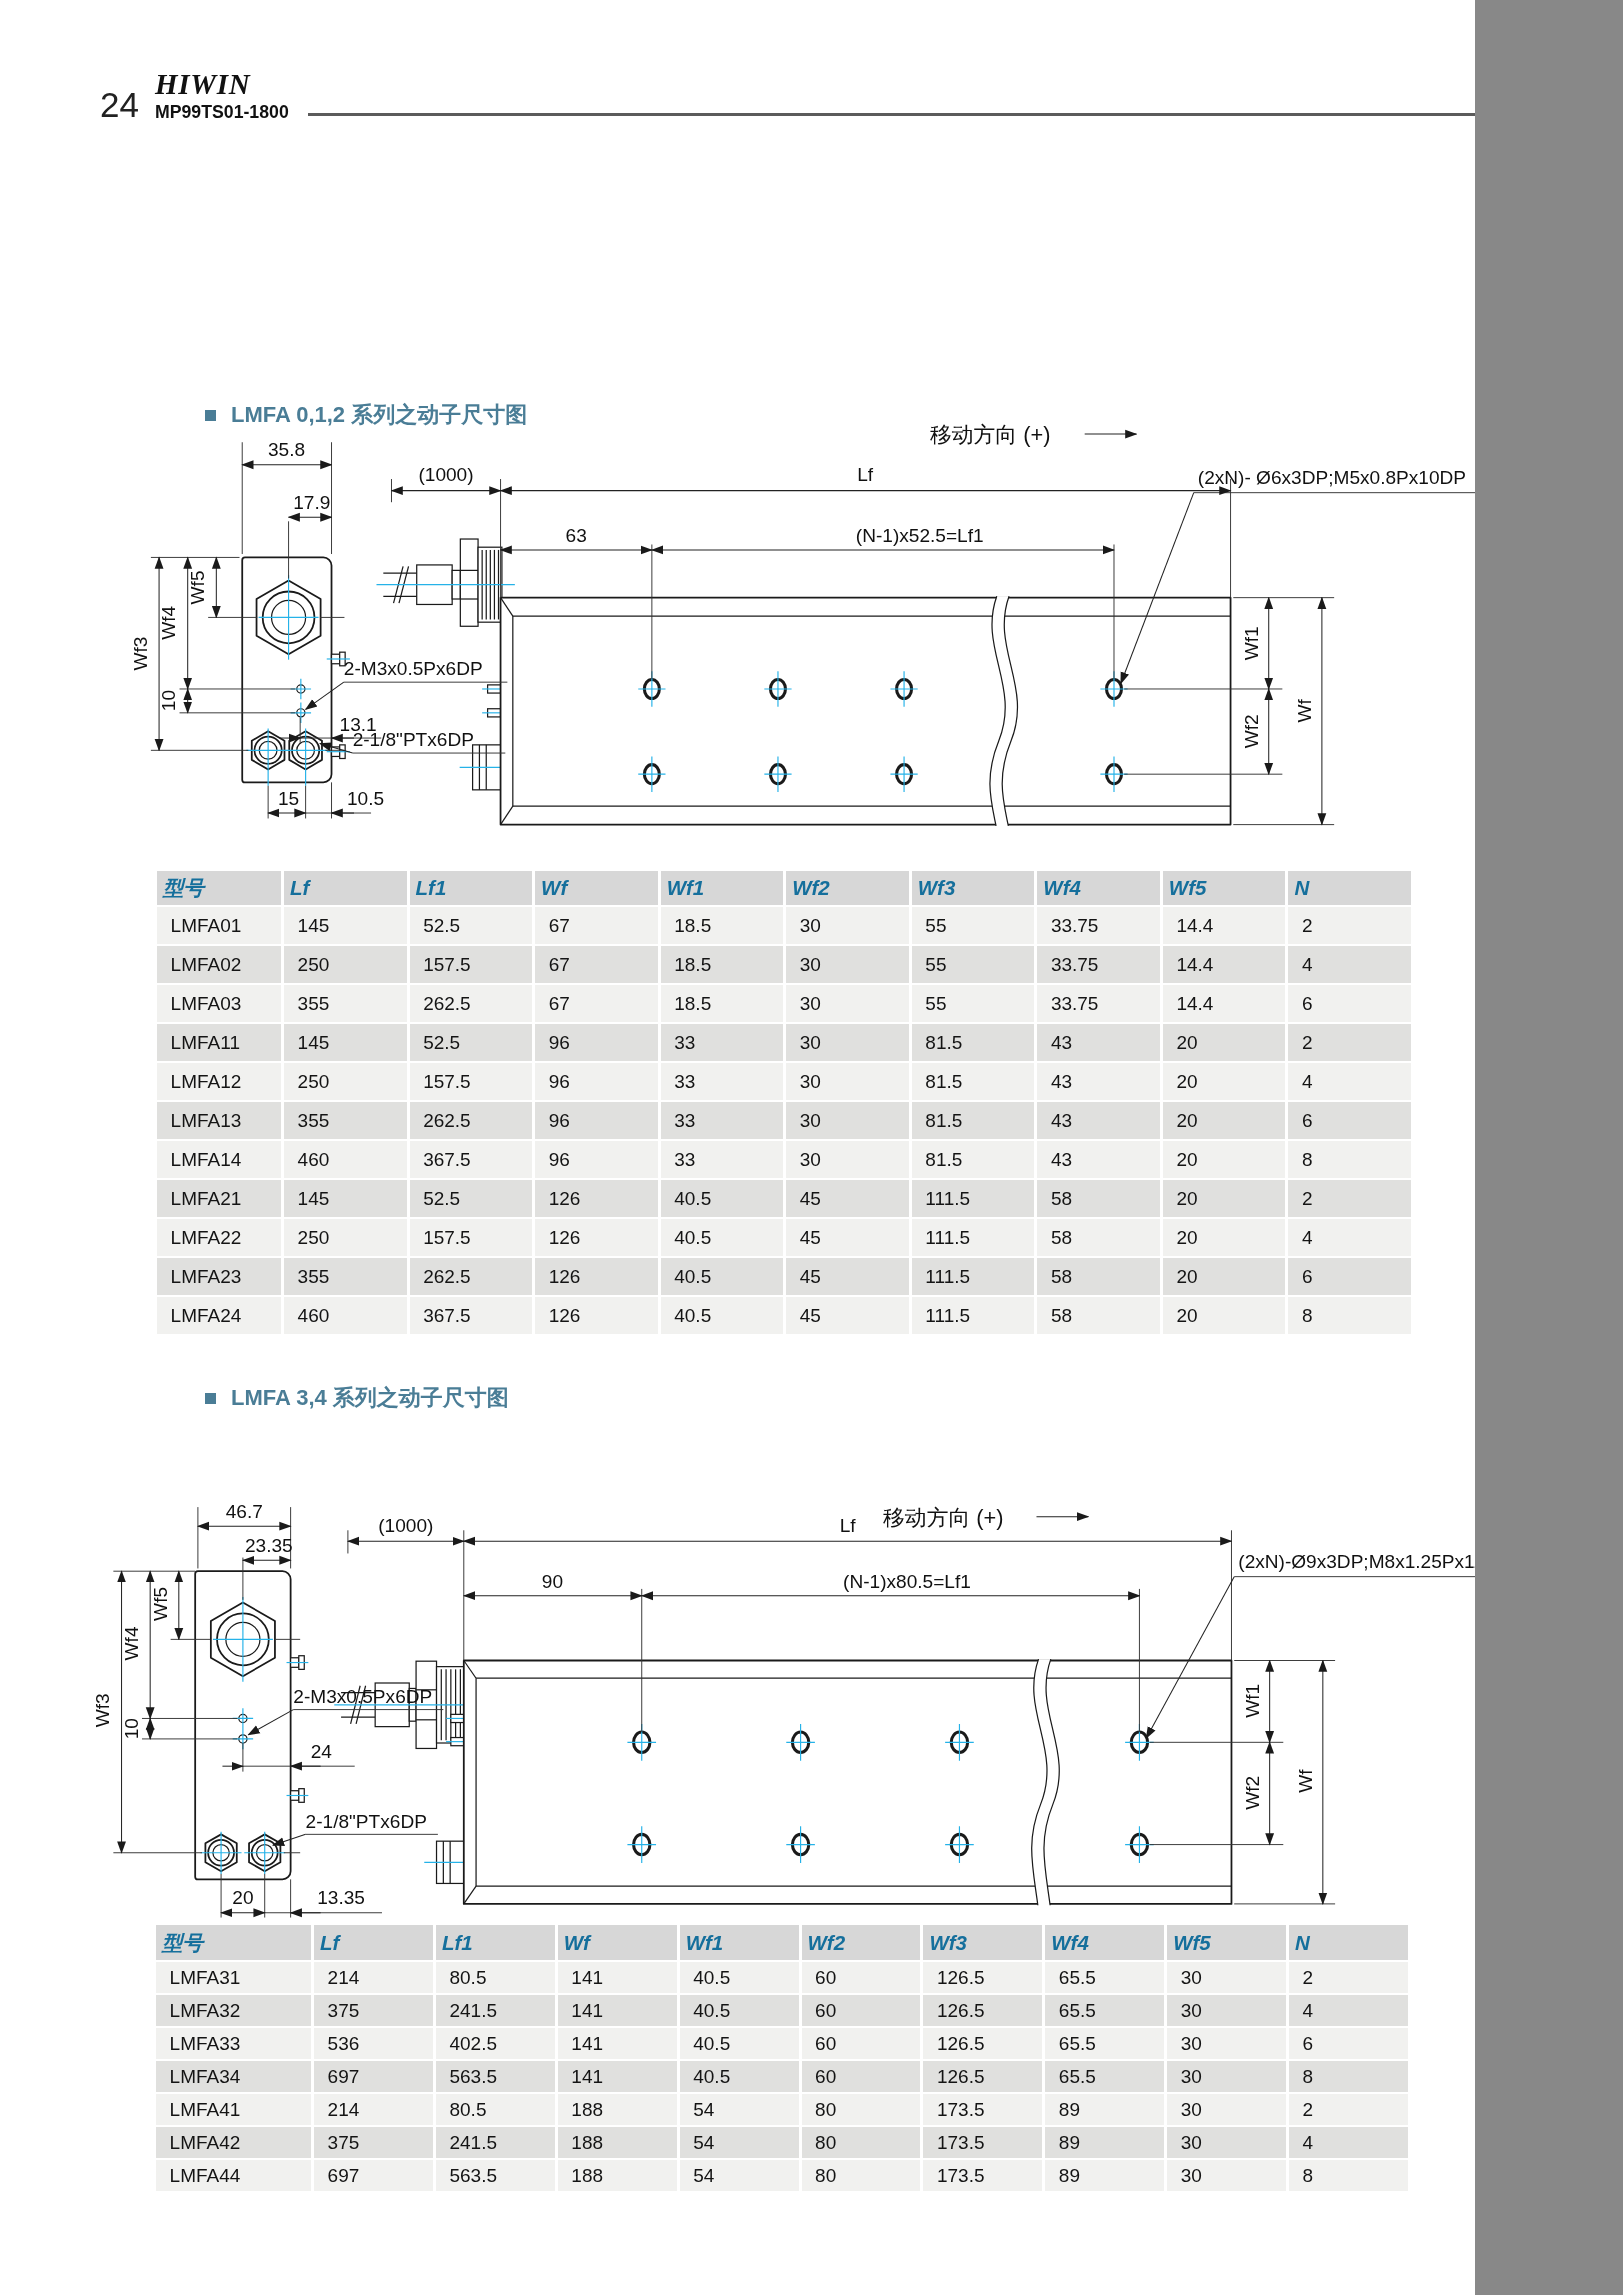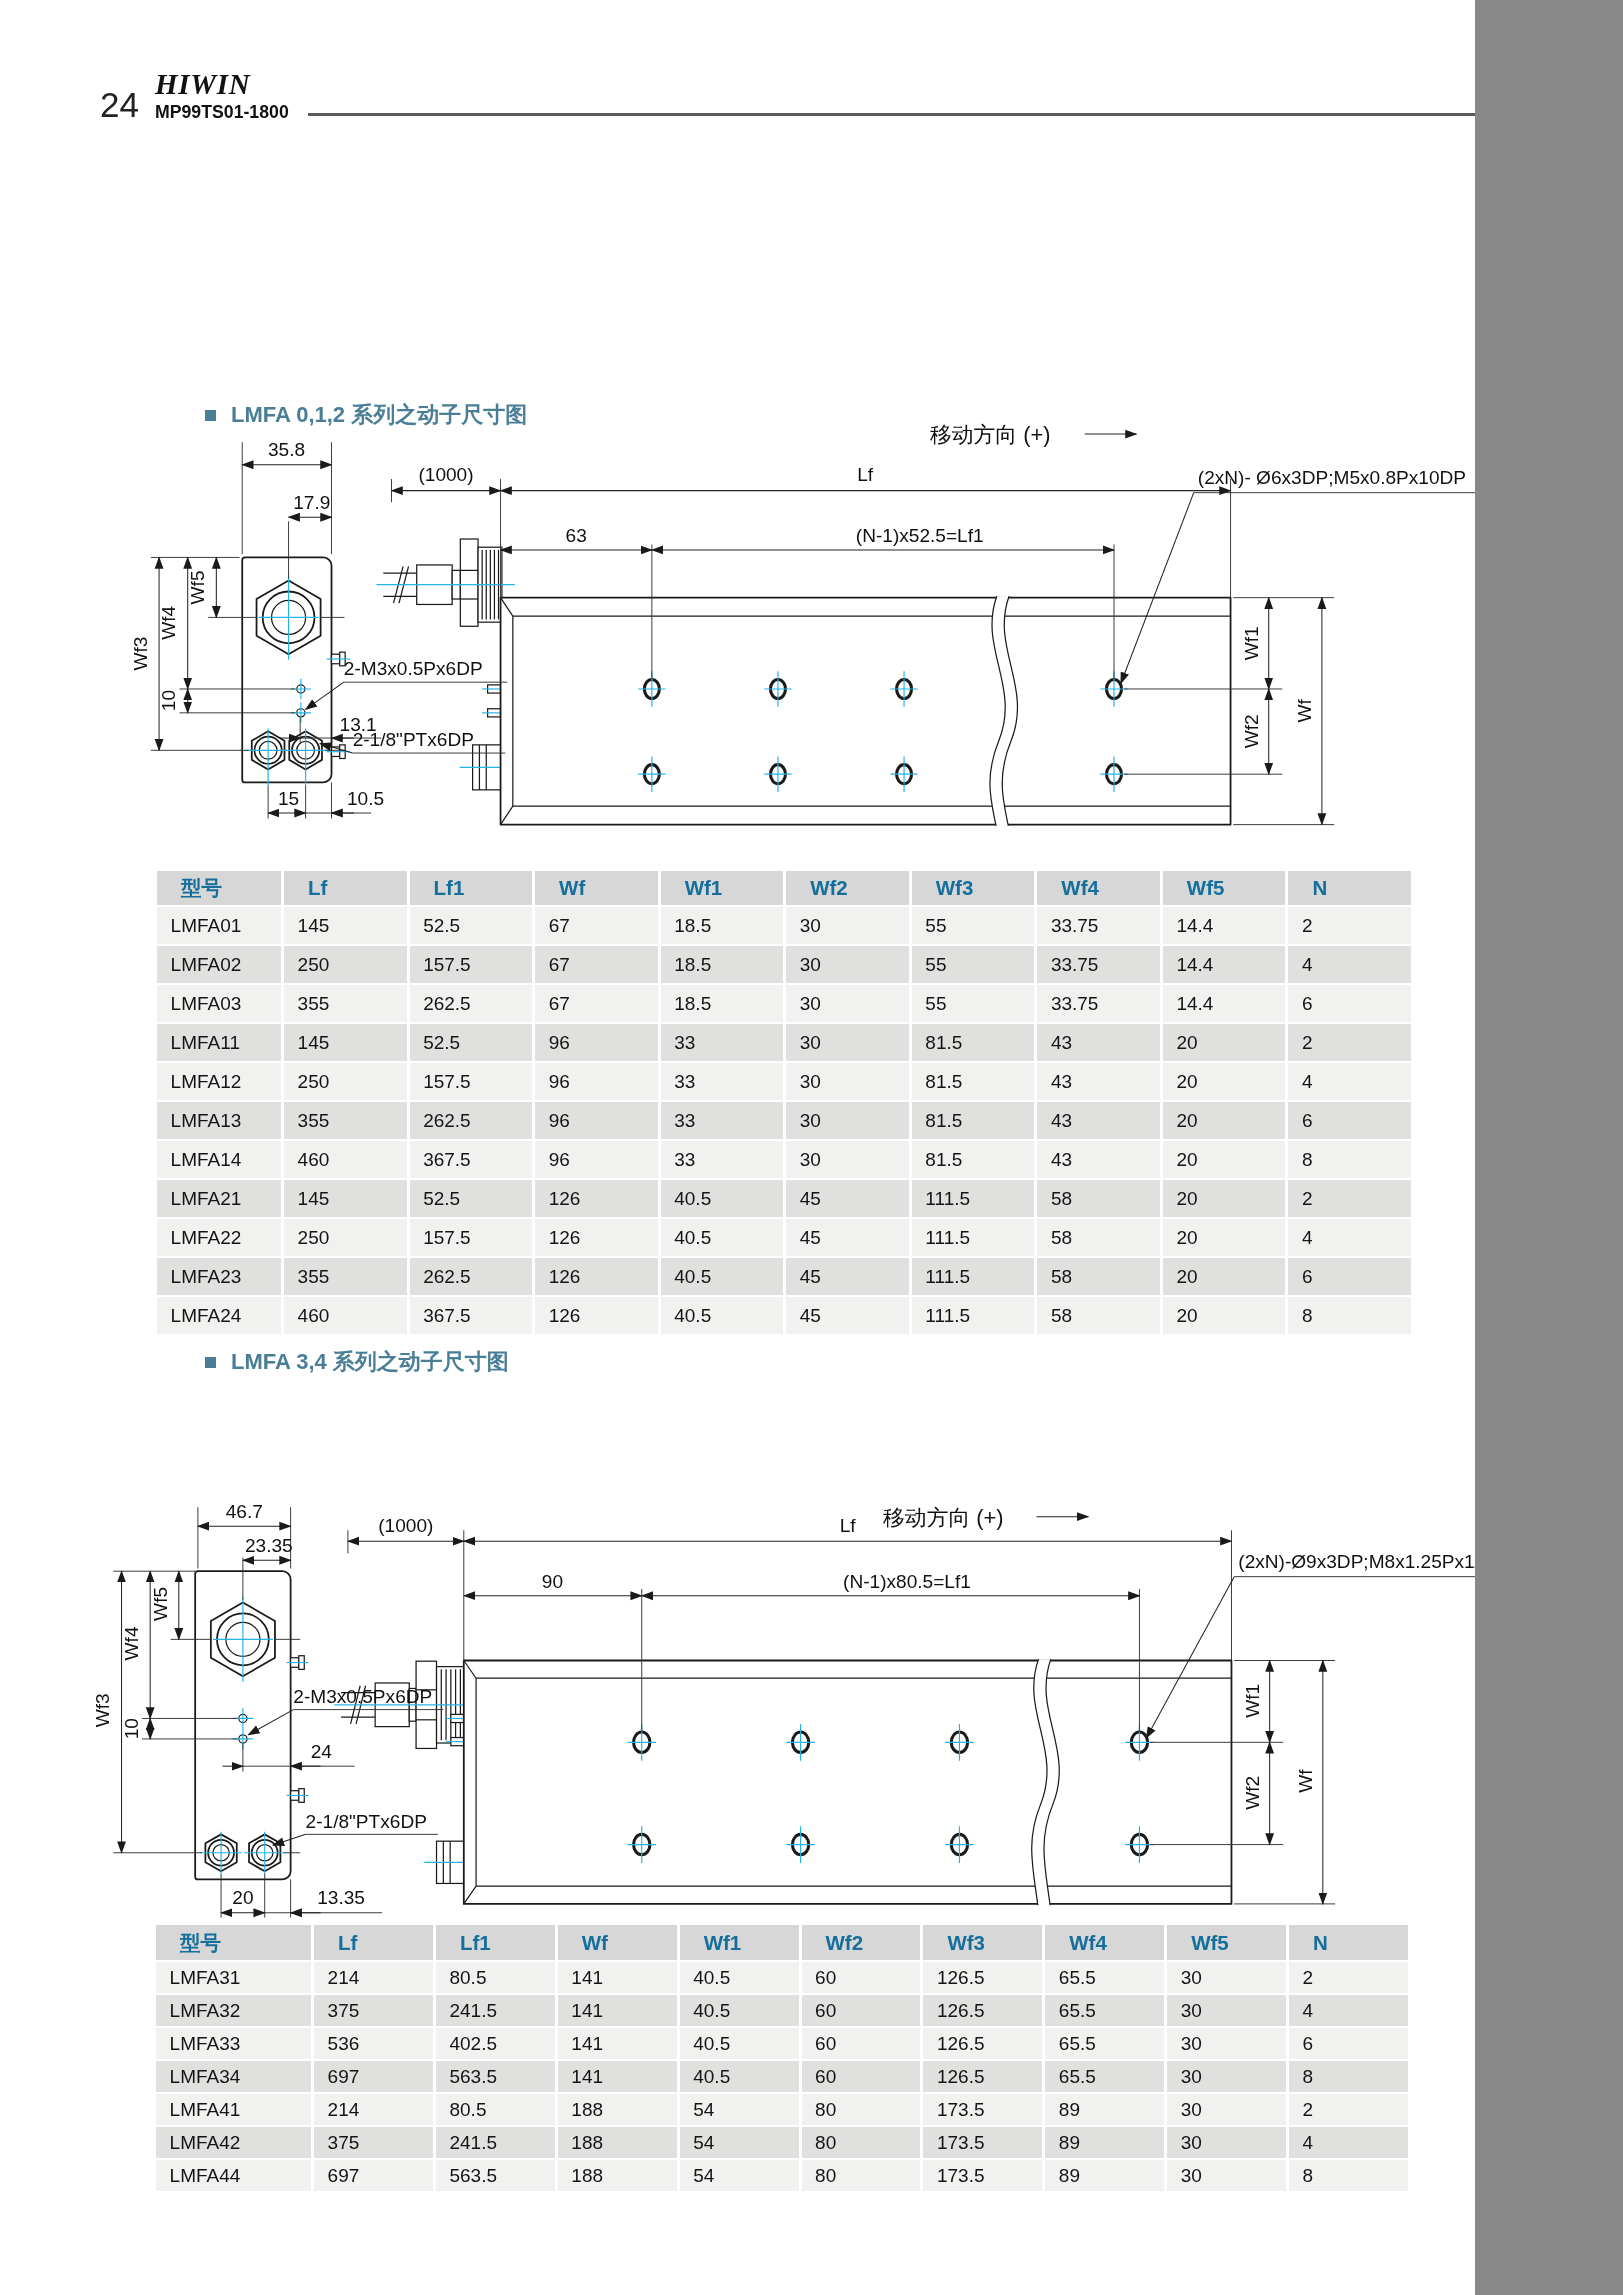--- a/index.html
+++ b/index.html
@@ -23,21 +23,21 @@
   .hole{fill:#fff;stroke:#1a1a1a;stroke-width:4.5;}
   .tl{fill:none;stroke:#333;stroke-width:1.4;}
   .dl{fill:none;stroke:#222;stroke-width:1.5;}
   .cl{fill:none;stroke:#25b2e8;stroke-width:1.7;}
   .wf{fill:#fff;stroke:none;}
   text.d{font:28px "Liberation Sans","DejaVu Sans",sans-serif;fill:#111;text-anchor:middle;}
   text.n{font:28px "Liberation Sans","DejaVu Sans",sans-serif;fill:#111;text-anchor:start;}
   text.cn{font:32px "Liberation Sans","DejaVu Sans",sans-serif;fill:#111;text-anchor:start;}
   
   .spec{position:absolute;border-collapse:separate;border-spacing:3.4px 2px;table-layout:fixed;}
-  .spec th{background:#d7d7d7;color:#156f9c;font-size:20.5px;font-weight:700;text-align:left;padding:0 0 0 24px;}
+  .spec th{background:#d7d7d7;color:#156f9c;font-size:20.5px;font-weight:700;text-align:left;padding:0 0 0 6px;font-style:italic;}
   .spec td{font-size:19px;font-weight:400;color:#141414;text-align:left;padding:0 0 0 13.6px;background:#f1f1ef;}
   .spec tbody tr:nth-child(even) td{background:#e0e0de;}
   #table1 th{height:34px;} #table1 td{height:37px;}
   #table2 th{height:35px;} #table2 td{height:31px;}
 </style>
 </head>
 <body>
 
 <div class="page">
 
@@ -376,21 +376,21 @@
           <td>40.5</td>
           <td>45</td>
           <td>111.5</td>
           <td>58</td>
           <td>20</td>
           <td>8</td>
         </tr>
       </tbody>
   </table>
 
-  <div class="sechead" style="left:205px;top:1347px;">
+  <div class="sechead" style="left:205px;top:1383px;">
     <span class="sq"></span>
     <span>LMFA 3,4 系列之动子尺寸图</span>
   </div>
 
   <svg class="drawing" style="left:82px;top:1466px;" width="1459" height="464" viewBox="120 2150 2140 680">
     <defs>
       <marker id="ar2" viewBox="0 0 10 10" refX="9.2" refY="5" markerWidth="12" markerHeight="12" orient="auto-start-reverse">
         <path d="M0,1.4 L10,5 L0,8.6 Z" fill="#1a1a1a"></path>
       </marker>
     </defs>

